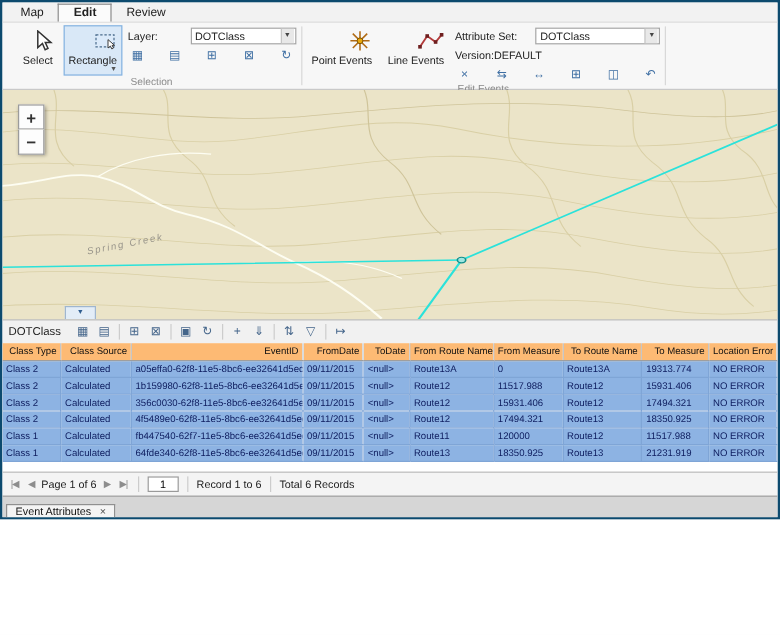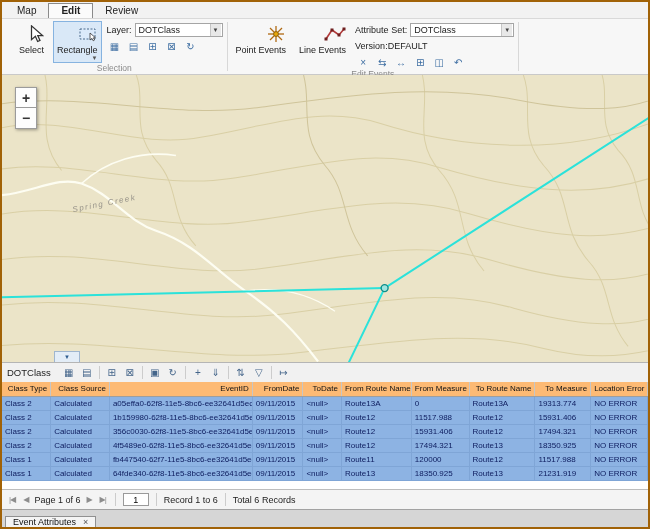--- a/index.html
+++ b/index.html
@@ -1,38 +1,38 @@
 <!DOCTYPE html>
 <html><head>
 <meta charset="utf-8">
 <style>
   * { margin:0; padding:0; box-sizing:border-box; }
   body { background:#ffffff; font-family:"Liberation Sans","DejaVu Sans",sans-serif; }
   .app{
-    width:650px; height:529px; border:2px solid #a16207; background:#f6f6f6;
+    width:650px; height:433px; border:2px solid #0c4a6e; background:#f6f6f6;
     display:flex; flex-direction:column; overflow:hidden; position:relative;
   }
   
   .tabstrip{ height:17px; background:#f2f2f2; display:flex; align-items:flex-end; padding-left:3px; border-bottom:1px solid #d9d9d9; flex:0 0 17px;}
   .rtab{ font-size:10px; color:#222; padding:1px 12px 2px; cursor:default; }
   .rtab.active{ background:#fbfbfb; border:1px solid #8a8a8a; border-bottom:none;font-weight:bold; }
   
   .ribbon{ height:56px; flex:0 0 56px; background:#f7f7f7; display:flex; align-items:stretch; border-bottom:1px solid #c9c9c9;}
   .rgroup{ display:flex; flex-direction:column; }
   .rgroup-content{ flex:1; display:flex; align-items:flex-start; padding:2px 4px 0 4px; gap:5px; }
   .rgroup-label{ font-size:8.5px; color:#8a8a8a; text-align:center; padding:0 4px 2px; }
   .vsep{ width:1px; background:#d8d8d8; margin:3px 0; }
   .bigbtn{ display:flex; flex-direction:column; align-items:flex-end; justify-content:flex-start;
            min-width:42px; padding:1px 3px; border:1px solid transparent; font-size:9px; color:#222; }
   .bigbtn.pressed{ background:#d9e8f7; border:1px solid #86b3e0; }
   .bigbtn .icn{ height:22px; display:flex; align-items:center; justify-content:center; }
   .bigbtn .lbl{ line-height:10px; text-align:center; }
   .bigbtn .drop{ font-size:6px; color:#555; line-height:6px; }
   .stack{ display:flex; flex-direction:column; gap:2px; font-size:9px; padding-top:2px; color:#222;}
-  .frow{ display:flex; align-items:center; gap:3px; height:14px; }
+  .frow{ display:flex; align-items:center; gap:15px; height:14px;justify-content:space-between; }
   .combo{ display:inline-flex; align-items:center; justify-content:space-between; border:1px solid #a5a5a5;
           background:#fff; height:14px; font-size:9px; padding:0 1px 0 3px; }
   .combo .arrowbox{ width:11px; height:12px; background:#e8e8e8; border-left:1px solid #c5c5c5;
           display:flex; align-items:center; justify-content:center; font-size:6px; color:#444; }
   .w88{ width:88px; } .w104{ width:104px; }
   .cb{ width:9px; height:9px; border:1px solid #8a8a8a; background:#fff; display:inline-block; }
   .sicon{ width:16px; height:14px; display:inline-flex; align-items:center; justify-content:center;
           font-size:10px; color:#3f6fa3; border:1px solid transparent; }
   .iconrow{ display:flex; align-items:center; }
   

